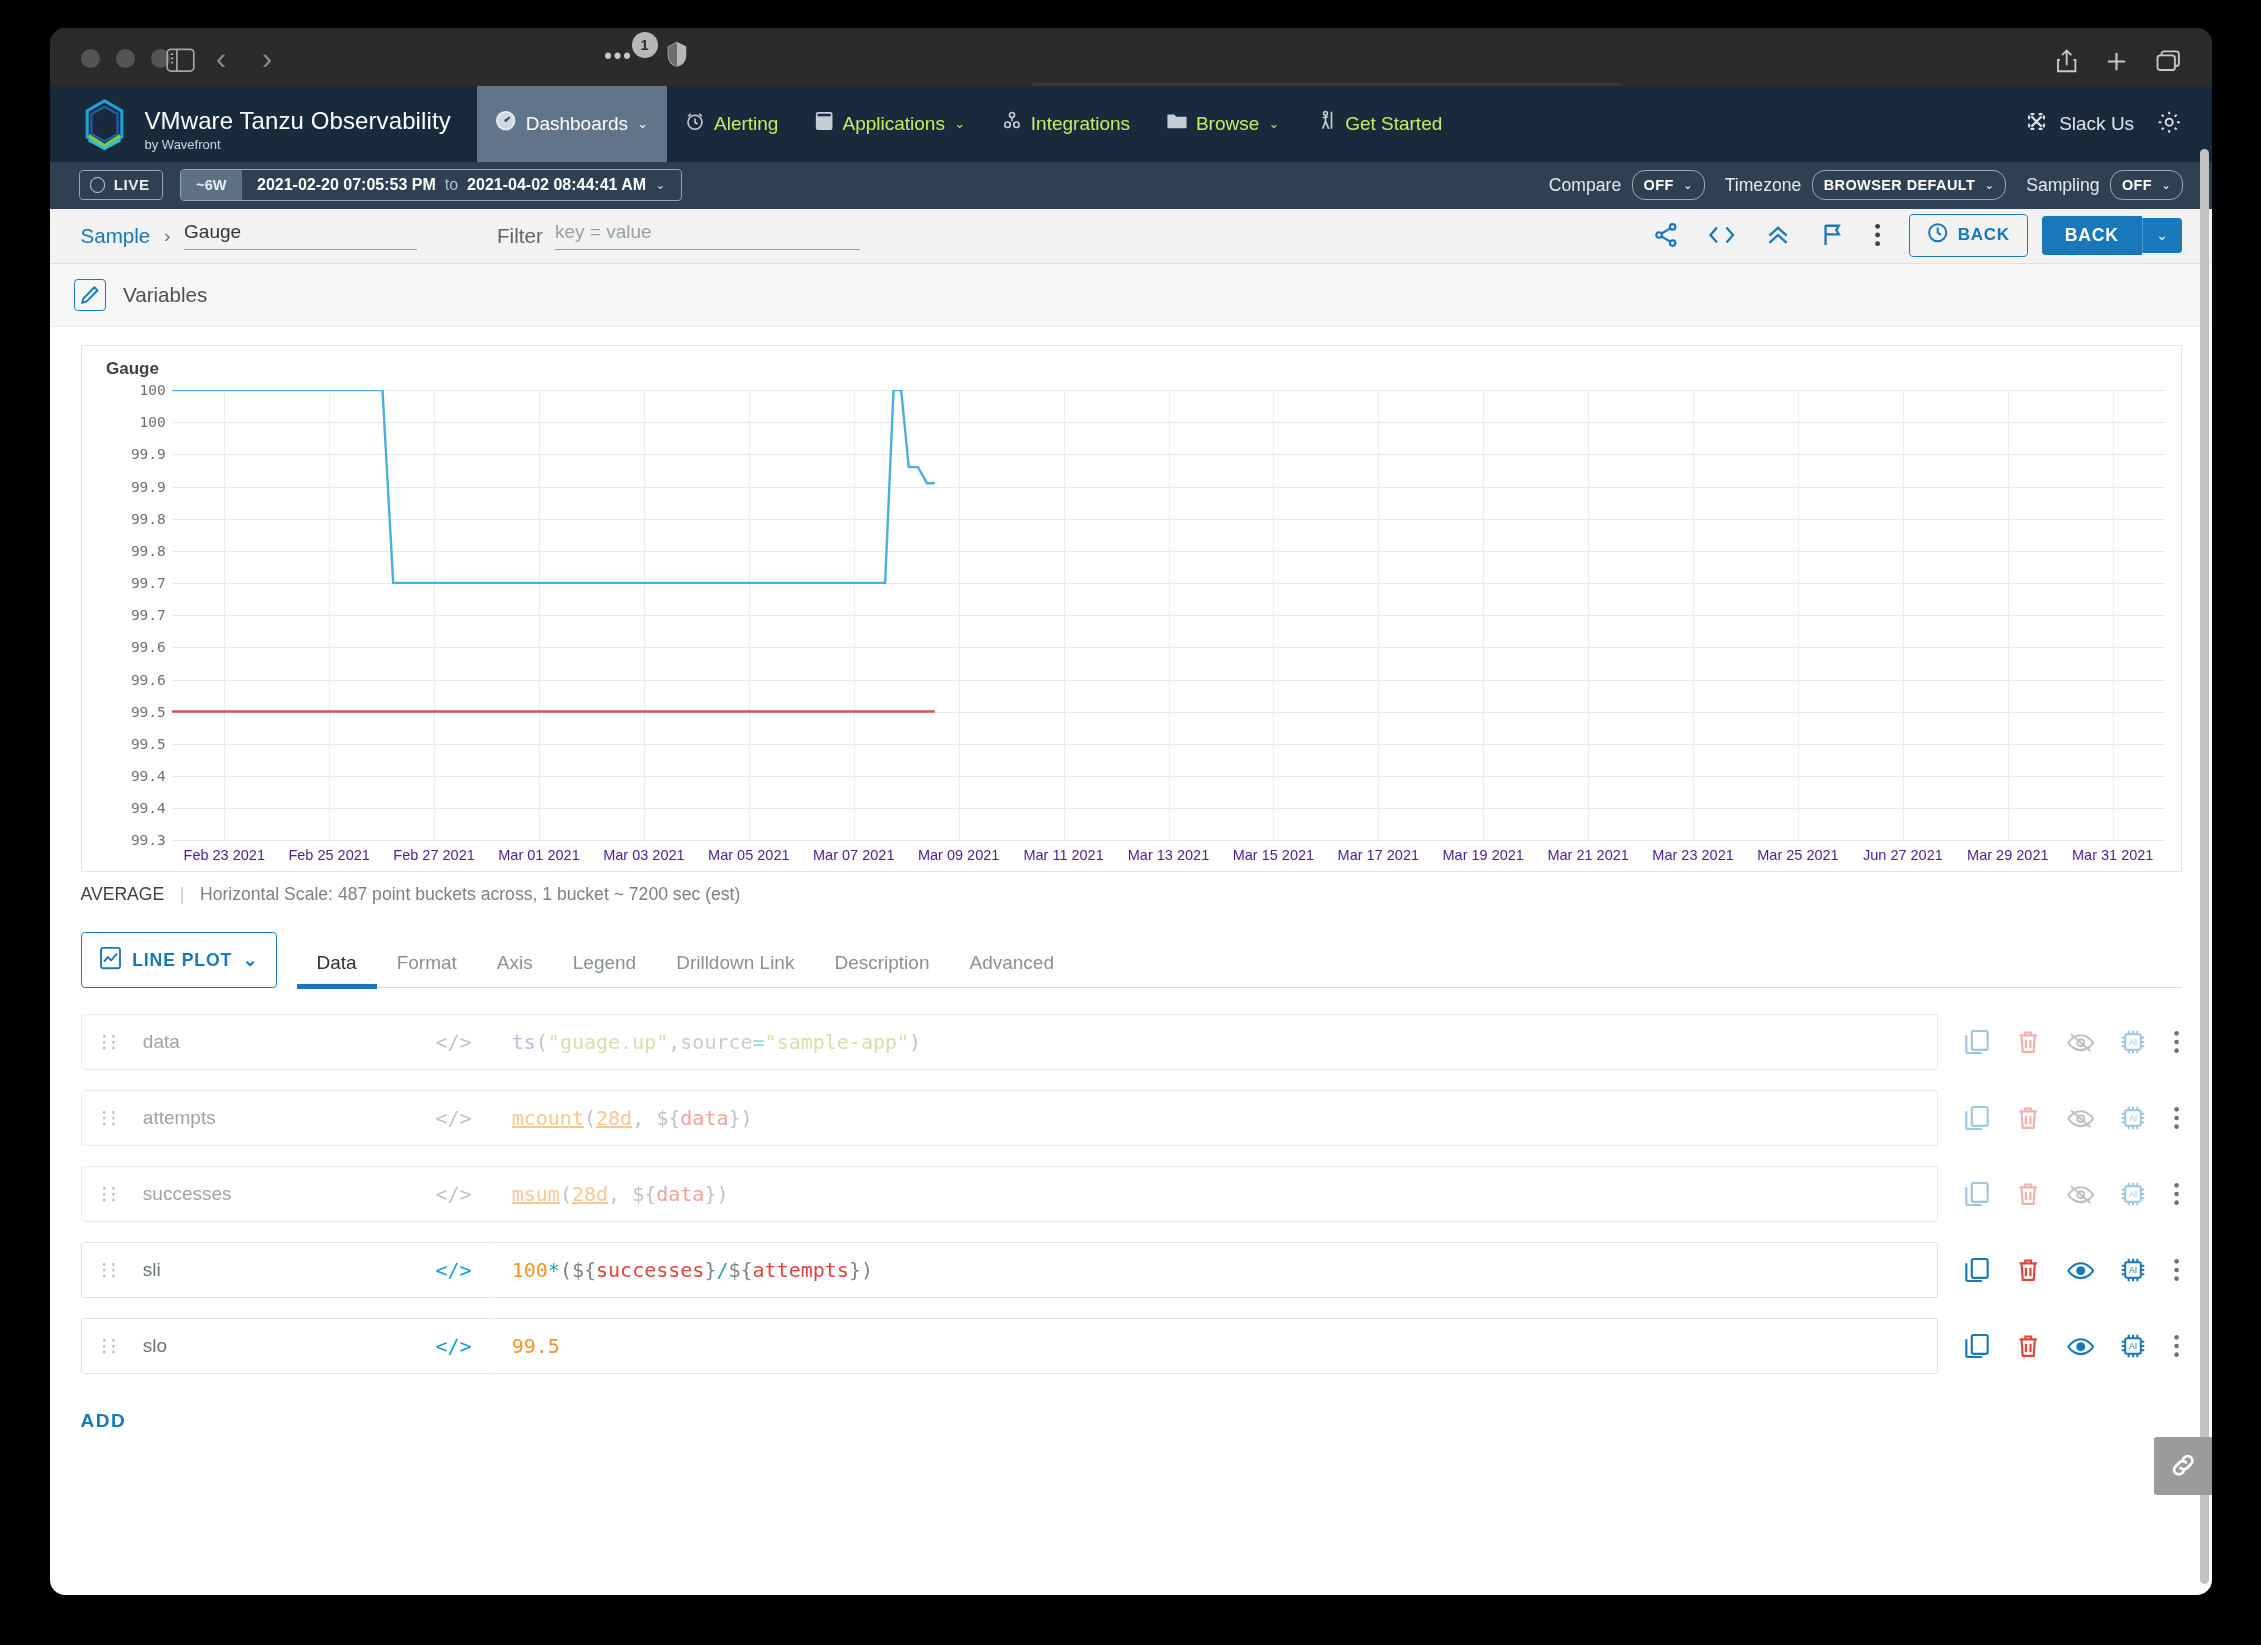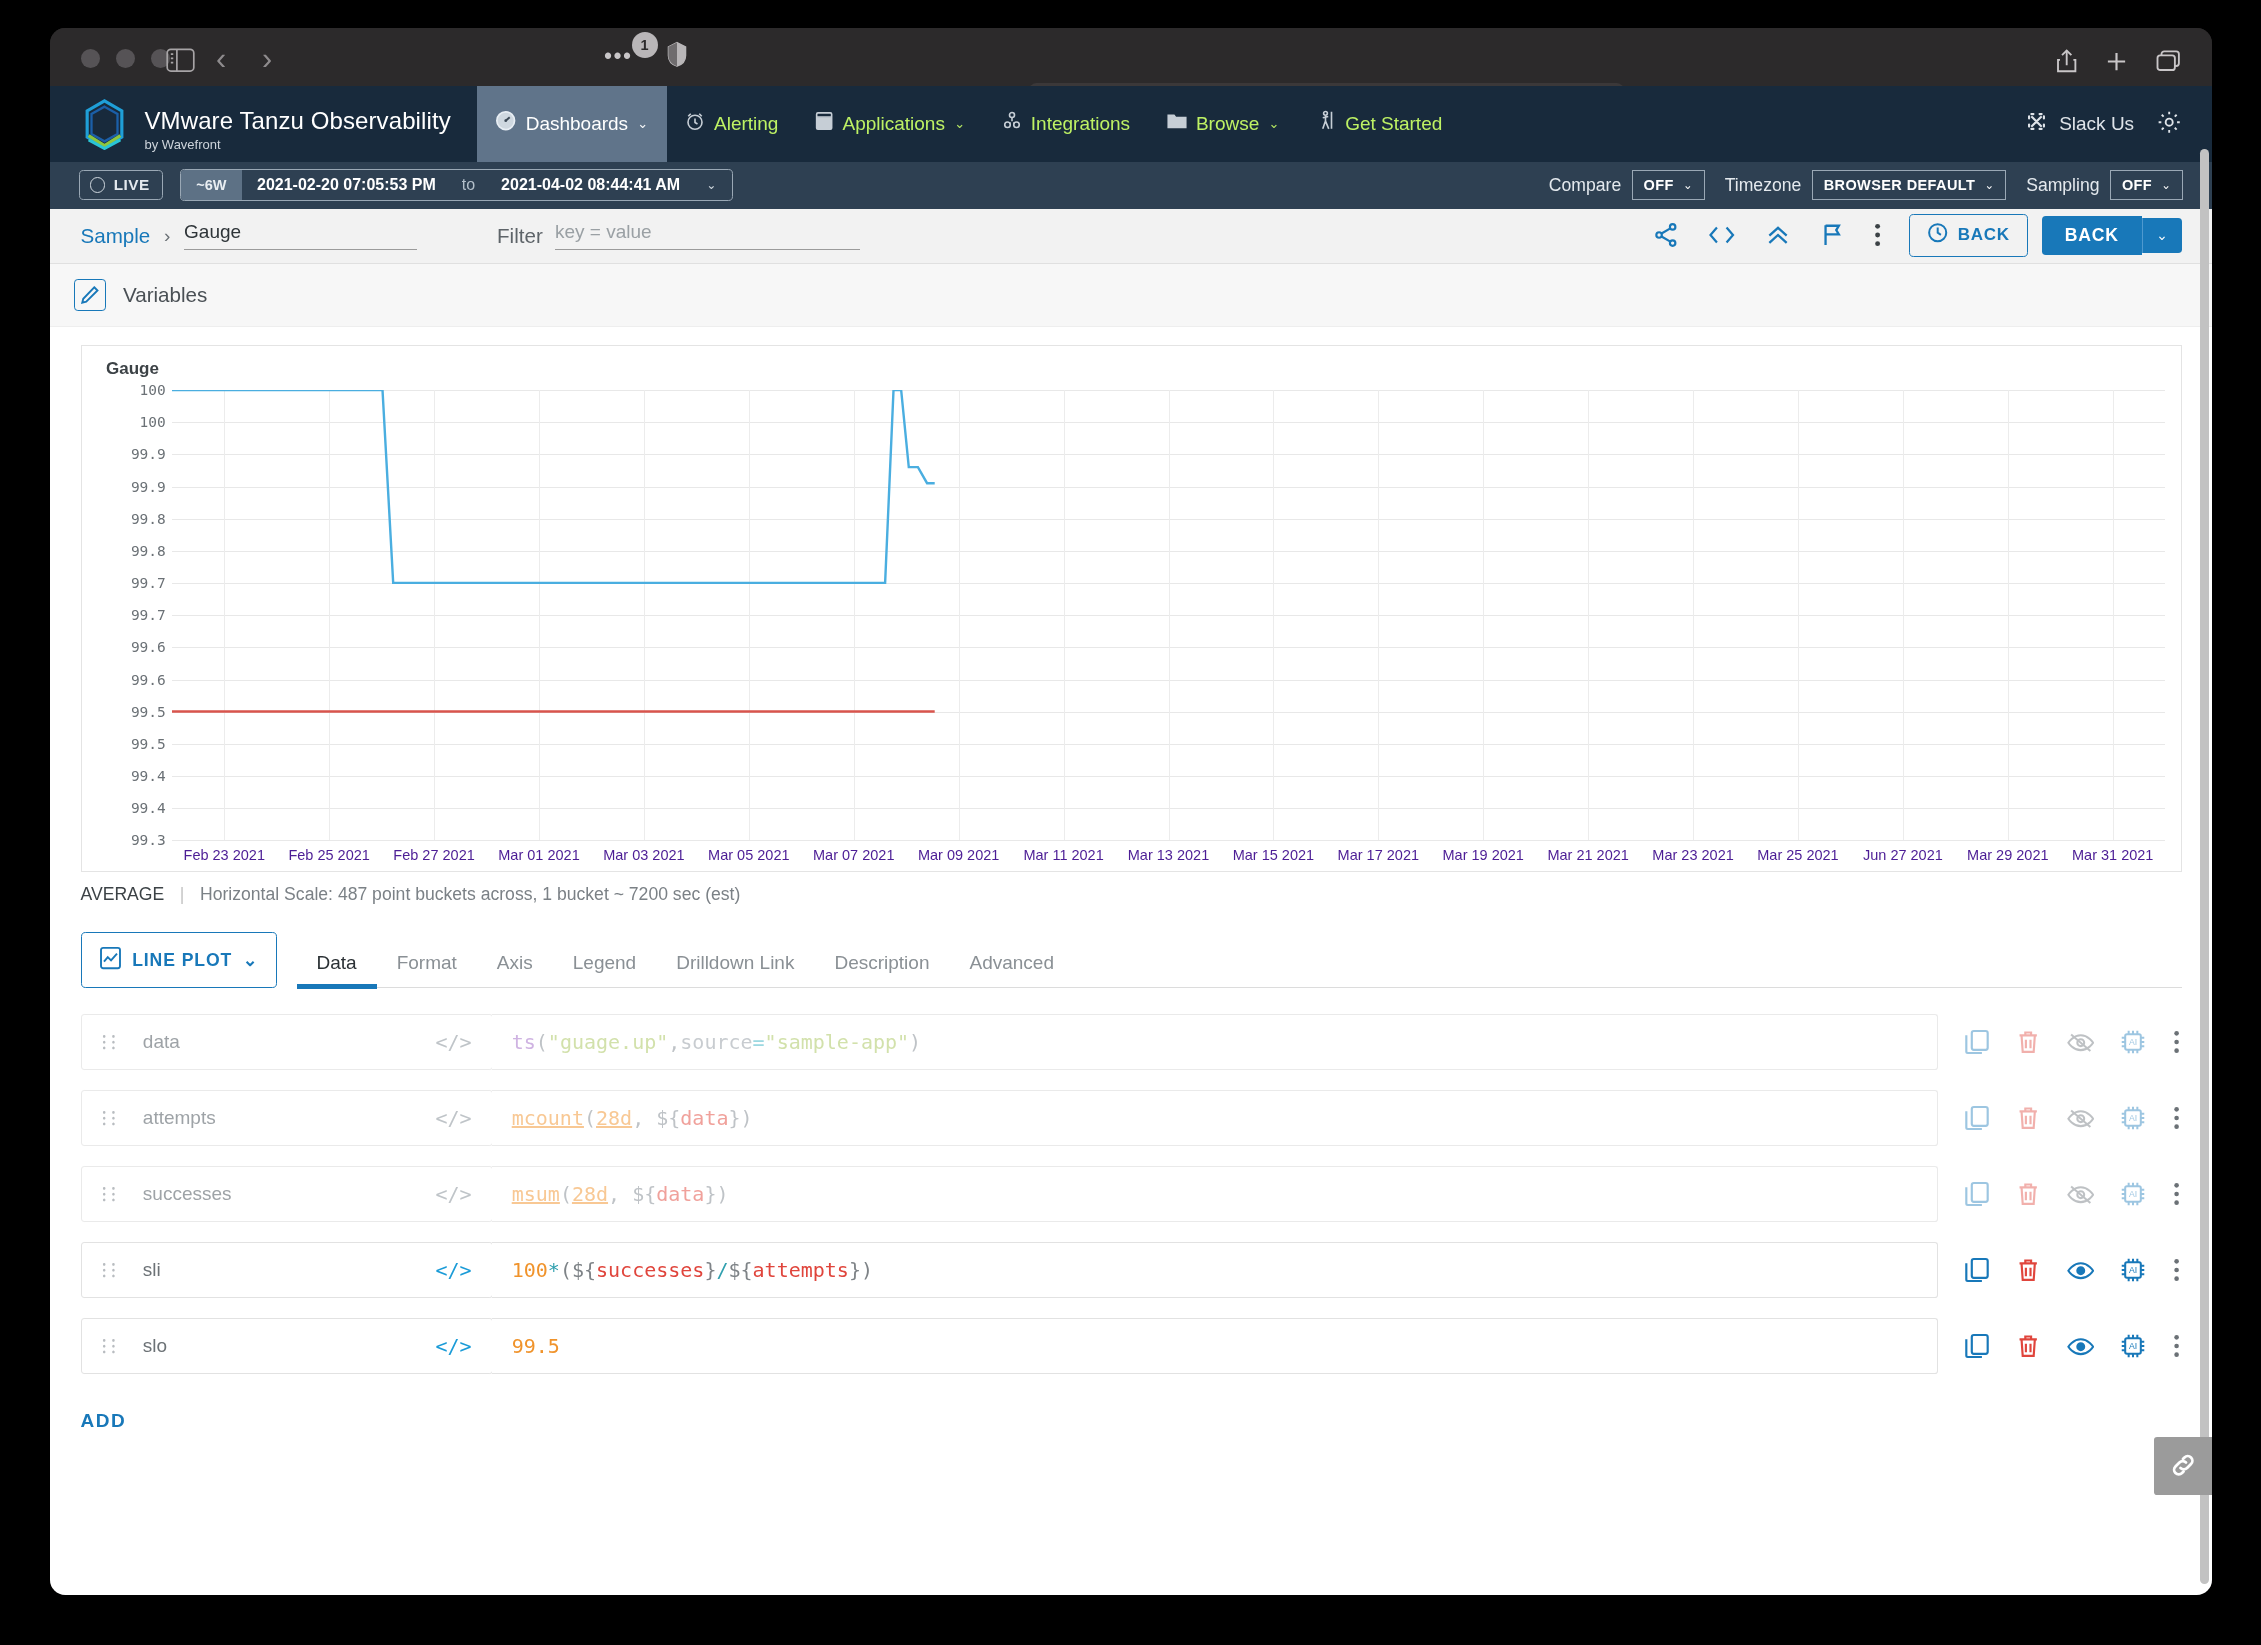--- a/index.html
+++ b/index.html
@@ -68,26 +68,26 @@
   .timebar { height:47px; background:#2e4052; display:flex; align-items:center; padding:0 29px; position:relative; }
   .live-btn {
     display:flex; align-items:center; gap:8.4px; border:0.8px solid #9aa8b5; border-radius:4.6px;
     color:#e4e9ee; font-size:15.3px; letter-spacing:0.5px; padding:5.3px 12.2px 5.3px 10px; font-weight:bold;
   }
   .live-circ { width:15.3px; height:15.3px; border-radius:50%; border:1.5px solid #cfd7de; }
   .range {
     margin-left:17px; display:flex; align-items:stretch; border:0.8px solid #9aa8b5; border-radius:4.6px; overflow:hidden;
   }
   .range .pill { background:#5d7185; color:#e9eef2; font-size:14.5px; font-weight:bold; padding:6.1px 15.3px; display:flex; align-items:center;}
-  .range .val { color:#fff; font-size:16px; font-weight:bold; padding:6.1px 15.3px; display:flex; align-items:center; gap:26px;}
+  .range .val { color:#fff; font-size:16px; font-weight:bold; padding:6.1px 15.3px; display:flex; align-items:center; gap:9px;}
   .range .val .to { color:#b3bfca; font-weight:normal; }
   .range .val .caret { color:#cfd7de; font-size:12.2px; font-weight:normal;}
   .tb-group { display:flex; align-items:center; gap:10.7px; color:#e4e9ee; font-size:17.6px; }
   .tb-select {
-    border:0.8px solid #9aa8b5; border-radius:0; color:#fff; font-size:14.5px; font-weight:bold;
+    border:0.8px solid #9aa8b5; border-radius:13px; color:#fff; font-size:14.5px; font-weight:bold;
     padding:6.1px 10.7px; display:flex; align-items:center; gap:9.2px; letter-spacing:0.4px;
   }
   .tb-select .caret { font-size:11.5px; font-weight:normal; }
   .timebar-right { margin-left:auto; display:flex; align-items:center; gap:20px; }
 
   
   .crumbbar { height:55px; background:#f2f2f2; border-bottom:0.8px solid #e0e0e0; display:flex; align-items:center; padding:0 30.5px; }
   .crumb-link { color:#1878b9; font-size:20.6px; cursor:pointer; }
   .crumb-sep { color:#6b7176; font-size:19px; margin:0 13.7px; }
   .crumb-field {

